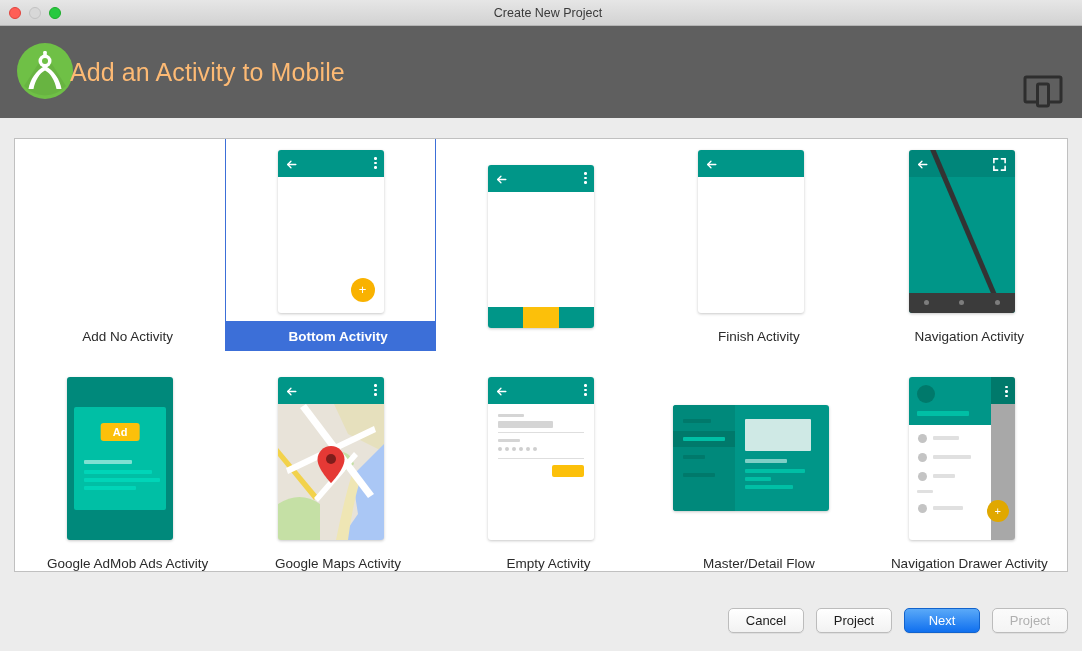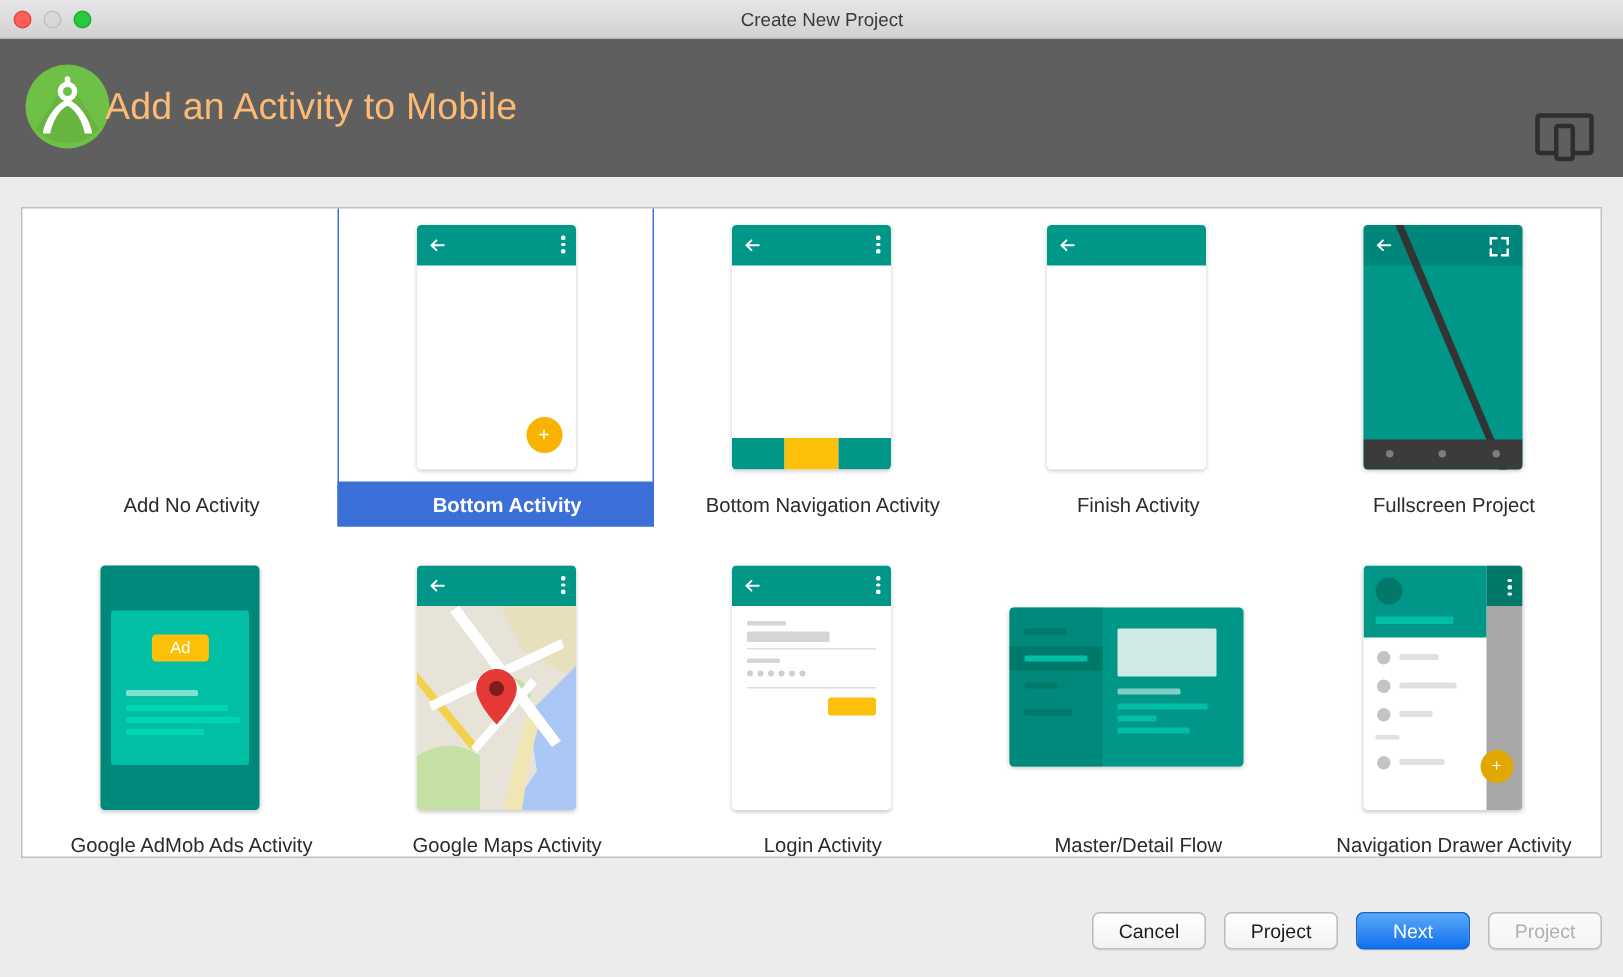--- a/index.html
+++ b/index.html
@@ -146,21 +146,21 @@
   .admob {
     width: 106px; height: 163px; background: #00897b; border-radius: 3px;
     position: relative; box-shadow: 0 1px 3px rgba(0,0,0,.22);
   }
   .admob-card {
     position: absolute; left: 7px; top: 30px; right: 7px; bottom: 30px;
     background: #00bfa5; border-radius: 2px;
   }
   .ad-badge {
     position: absolute; left: 50%; transform: translateX(-50%); top: 16px;
-    background: #fcc00a; color: #fff; font-size: 11px; font-weight: normal;
+    background: #fcc00a; color: #fff; font-size: 11px; font-weight: bold;
     padding: 3px 12px; border-radius: 3px;
   }
   .ad-line { position: absolute; height: 4px; border-radius: 1px; }
 
   
   .map {
     width: 106px; height: 163px; border-radius: 3px; overflow: hidden;
     position: relative; background: #e8e3d9; box-shadow: 0 1px 3px rgba(0,0,0,.22);
   }
   .map-canvas { position: absolute; left: 0; top: 27px; width: 100%; height: 136px; overflow: hidden; }
@@ -312,21 +312,20 @@
                   <i></i>
                 </span>
             </div>
             <div class="botnav">
               <span></span>
               <span class="active"></span>
               <span></span>
             </div>
           </div>
         </div>
-        <div class="caption">Bottom Navigation Activity</div>
       </div>
 
       <div class="cell">
         <div class="thumb-box">
           <div class="phone">
             <div class="appbar">
               <span class="back-arrow">
                 <svg width="13" height="13" viewBox="0 0 24 24" fill="none" stroke="#fff" stroke-width="2.4" stroke-linecap="round" stroke-linejoin="round">
                   <line x1="20" y1="12" x2="5" y2="12"></line>
                     <polyline points="11,18 5,12 11,6"></polyline>
@@ -357,21 +356,21 @@
                   <polyline points="9,21 3,21 3,15"></polyline>
               </svg>
             </span>
             <div class="fs-navbar">
               <i></i>
               <i></i>
               <i></i>
             </div>
           </div>
         </div>
-        <div class="caption">Fullscreen Project</div>
+        <div class="caption">Navigation Activity</div>
       </div>
 
       <div class="cell">
         <div class="thumb-box">
           <div class="admob">
             <div class="admob-card">
               <span class="ad-badge">Ad</span>
               <span class="ad-line" style="left:10px;top:53px;width:48px;background:#80e0d2;"></span>
               <span class="ad-line" style="left:10px;top:63px;width:68px;background:#00d5b8;"></span>
               <span class="ad-line" style="left:10px;top:71px;width:76px;background:#00d5b8;"></span>
@@ -447,21 +446,21 @@
                 <i></i>
                 <i></i>
                 <i></i>
                 <i></i>
                 <i></i>
             </span>
             <span class="lg-rule" style="left:10px;top:81px;width:86px;"></span>
             <span class="lg-btn" style="right:10px;top:88px;width:32px;height:12px;"></span>
           </div>
         </div>
-        <div class="caption">Login Activity</div>
+        <div class="caption">Empty Activity</div>
       </div>
 
       <div class="cell">
         <div class="thumb-box">
           <div class="md">
             <div class="md-side"></div>
             <span class="md-sel" style="top:26px;"></span>
             <span class="md-row" style="left:10px;top:14px;width:28px;"></span>
             <span class="md-row hl" style="left:10px;top:32px;width:42px;"></span>
             <span class="md-row" style="left:10px;top:50px;width:22px;"></span>

